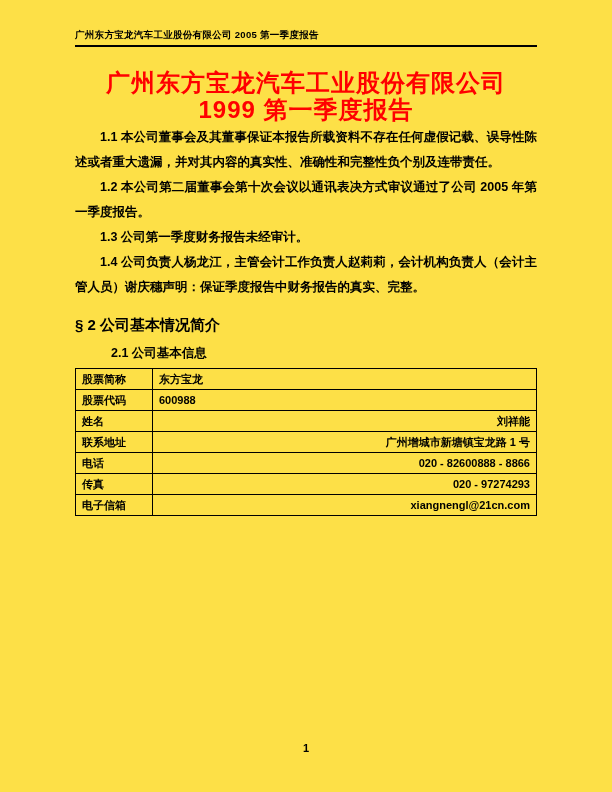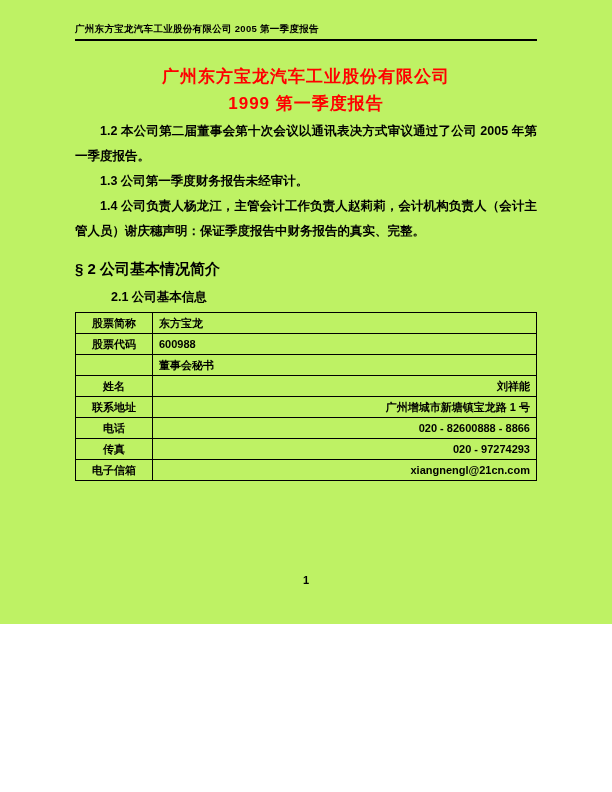--- a/index.html
+++ b/index.html
@@ -3,45 +3,45 @@
 <meta charset="utf-8">
 <style>
   html, body {
     margin: 0;
     padding: 0;
     background: #ffffff;
   }
   .page {
     position: relative;
     width: 612px;
-    height: 624px;
+    height: 792px;
     margin: 0 auto;
-    background: #bef264;
+    background: #fde047;
     font-family: "Liberation Sans", "DejaVu Sans", sans-serif;
     color: #000000;
     box-sizing: border-box;
-    padding: 23px 75px 0 75px;
+    padding: 29px 75px 0 75px;
     overflow: hidden;
   }
   
   .doc-header {
     font-size: 9.5px;
     font-weight: bold;
     line-height: 12px;
     letter-spacing: 0.3px;
     padding-bottom: 4px;
     border-bottom: 2px solid #000000;
   }
   
   .doc-title {
     margin-top: 22px;
     text-align: center;
     color: #ff0000;
     font-weight: bold;
-    font-size: 17px;
+    font-size: 24px;
     line-height: 27px;
     letter-spacing: 1px;
   }
   
   .sec-heading {
     margin-top: 10px;
     font-size: 15px;
     font-weight: bold;
     line-height: 18px;
   }
@@ -80,21 +80,21 @@
     height: 21px;
     font-size: 11px;
     font-weight: bold;
     padding: 0 6px;
     box-sizing: border-box;
     white-space: nowrap;
     overflow: hidden;
   }
   .info-table td.lbl {
     width: 77px;
-    text-align: center;
+    text-align: left;
   }
   .info-table td.val.center {
     text-align: left;
   }
   .info-table td.val.left {
     text-align: right;
     padding-left: 9px;
   }
   
   .page-number {
@@ -114,42 +114,39 @@
 
   <div class="doc-header">广州东方宝龙汽车工业股份有限公司 2005 第一季度报告</div>
 
   <div class="doc-title">
     <div>广州东方宝龙汽车工业股份有限公司</div>
     <div>1999 第一季度报告</div>
   </div>
 
 
   <div class="paragraphs">
+    <p>1.1 本公司董事会及其董事保证本报告所载资料不存在任何虚假记载、误导性陈述或者重大遗漏，并对其内容的真实性、准确性和完整性负个别及连带责任。</p>
     <p>1.2 本公司第二届董事会第十次会议以通讯表决方式审议通过了公司 2005 年第一季度报告。</p>
     <p>1.3 公司第一季度财务报告未经审计。</p>
     <p>1.4 公司负责人杨龙江，主管会计工作负责人赵莉莉，会计机构负责人（会计主管人员）谢庆穗声明：保证季度报告中财务报告的真实、完整。</p>
   </div>
 
   <div class="sec-heading second">§ 2  公司基本情况简介</div>
 
   <div class="sub-heading">2.1 公司基本信息</div>
 
   <table class="info-table">
     <tbody>
         <tr>
       <td class="lbl">股票简称</td>
       <td class="val center">东方宝龙</td>
     </tr>
     <tr>
       <td class="lbl">股票代码</td>
       <td class="val center">600988</td>
-    </tr>
-    <tr>
-      <td class="lbl"></td>
-      <td class="val center">董事会秘书</td>
     </tr>
     <tr>
       <td class="lbl">姓名</td>
       <td class="val left">刘祥能</td>
     </tr>
     <tr>
       <td class="lbl">联系地址</td>
       <td class="val left">广州增城市新塘镇宝龙路 1 号</td>
     </tr>
     <tr>

